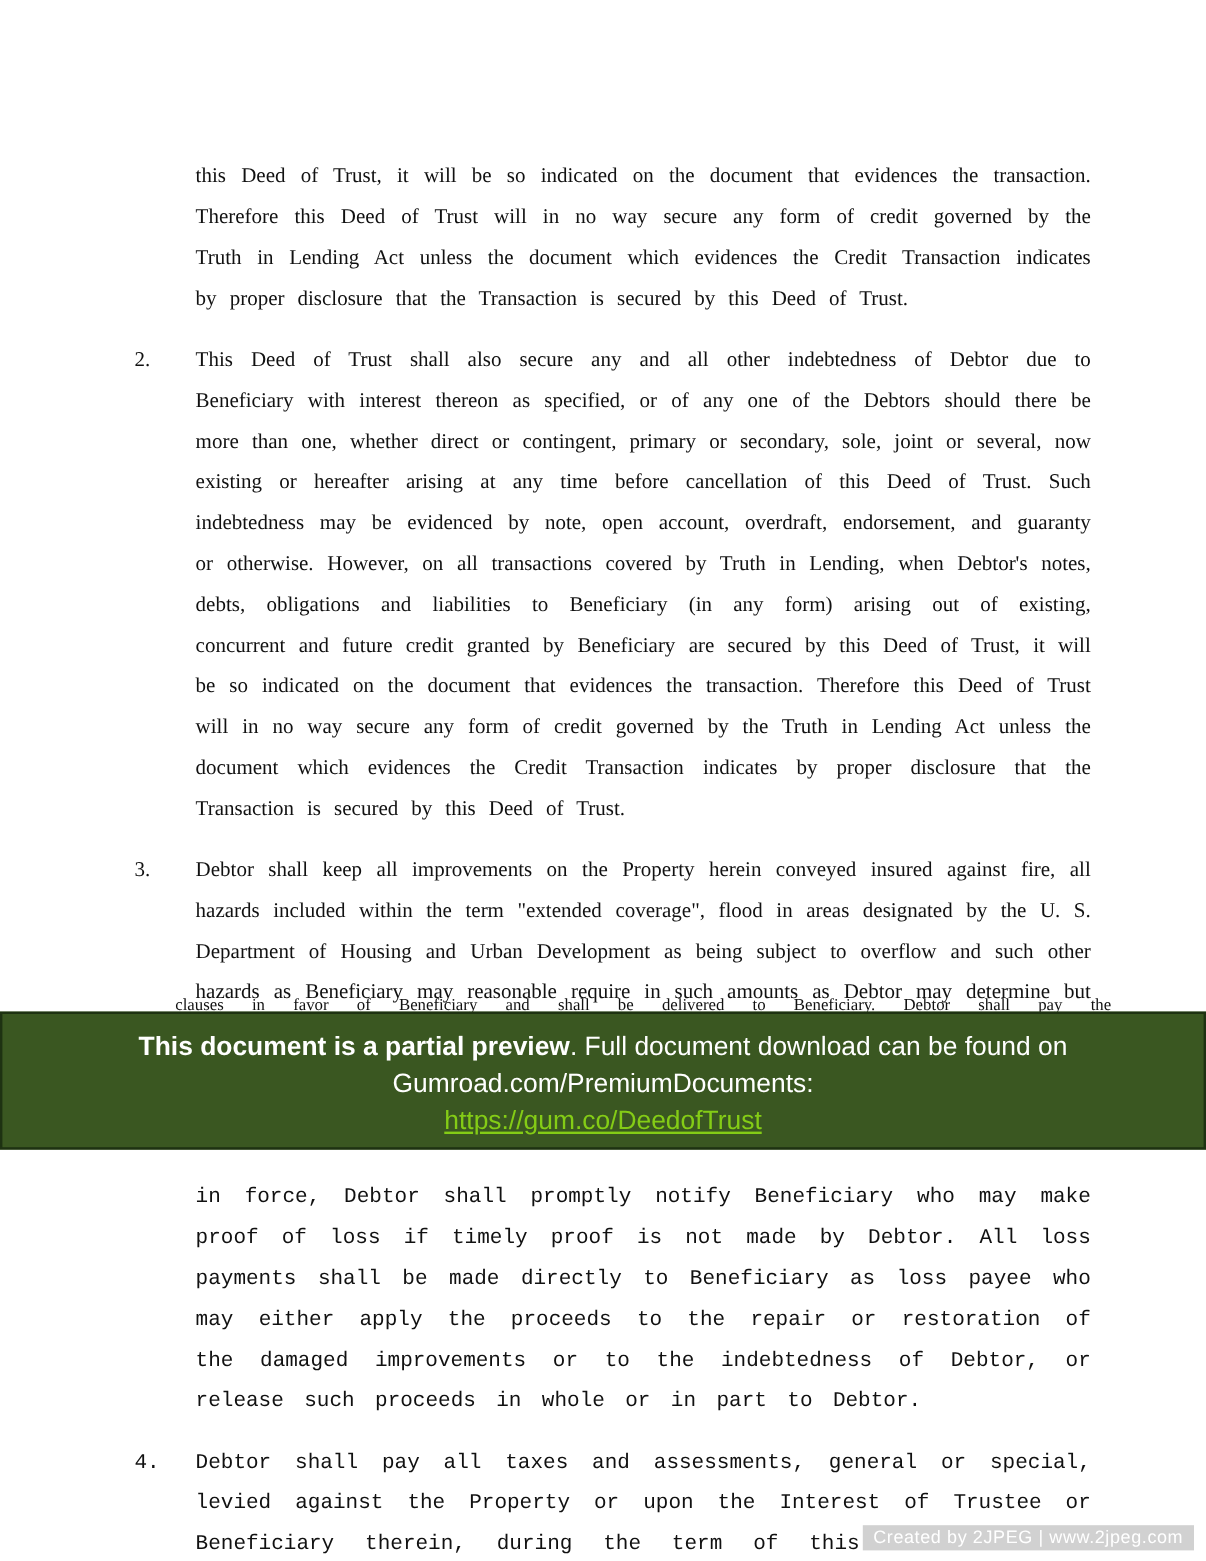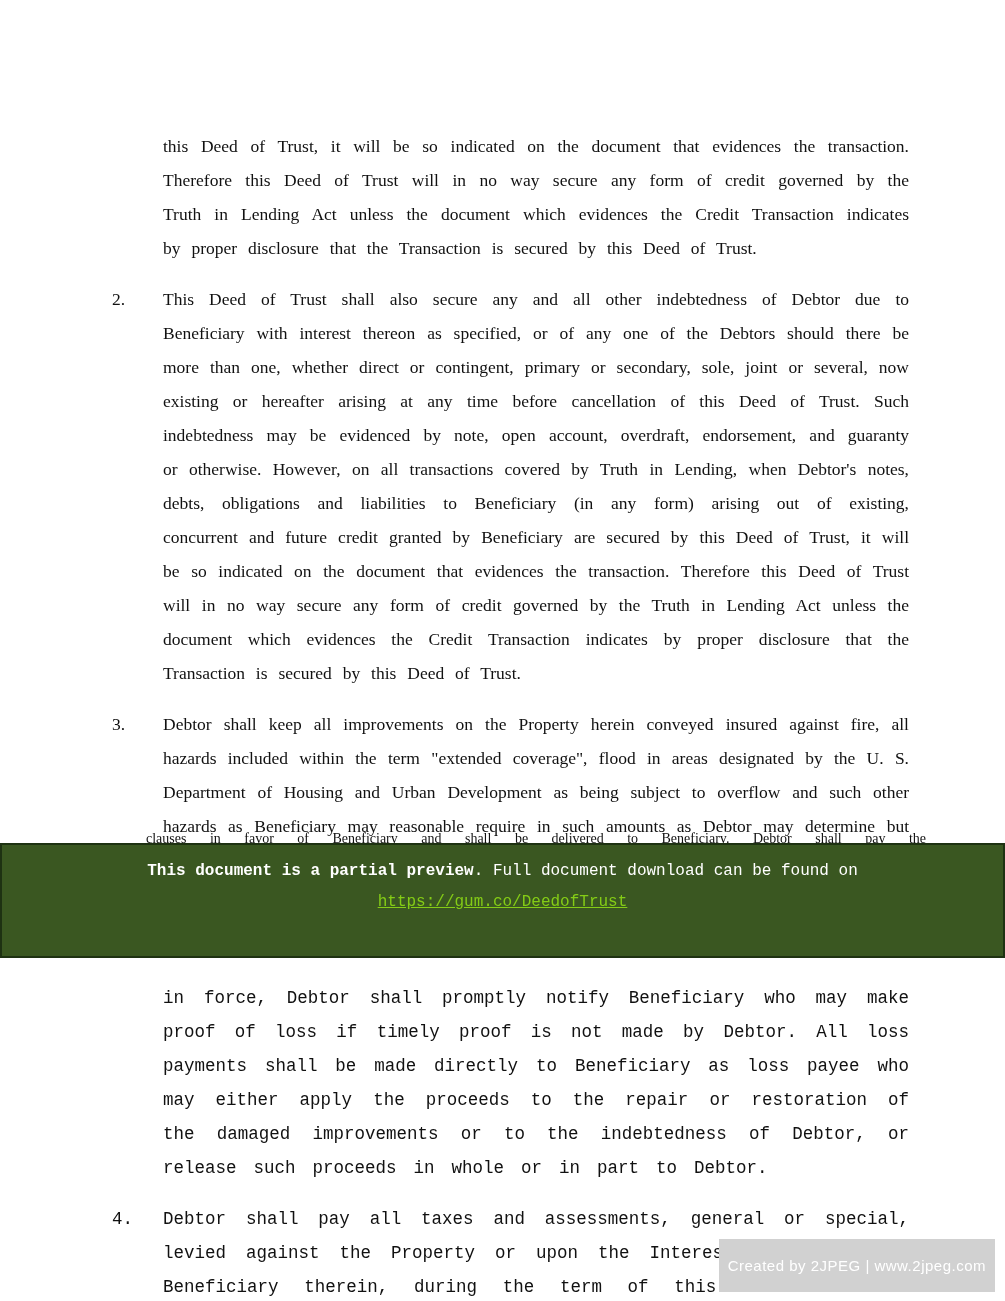--- a/index.html
+++ b/index.html
@@ -72,42 +72,41 @@
     box-sizing: border-box;
     background: #3a5721;
     border: 2px solid #1e3212;
     z-index: 5;
     text-align: center;
     color: #ffffff;
     font-family: "Liberation Sans", sans-serif;
     padding-top: 11px;
   }
   .banner-line {
-    font-size: 16px;
+    font-size: 22px;
     line-height: 31px;
-    font-family: Liberation Mono, monospace;
   }
   .banner-bold { font-weight: bold; }
   .banner-link {
     color: #84cc16;
     text-decoration: underline;
     cursor: pointer;
   }
 
   
   .watermark {
     position: absolute;
     right: 10px;
     bottom: 9px;
     background: #d1d1d1;
     color: #ffffff;
     font-family: "Liberation Sans", sans-serif;
     font-size: 15px;
     line-height: 21px;
-    padding: 16px 9px;
+    padding: 0 9px;
     letter-spacing: 0.5px;
   }
 </style>
 </head>
 <body>
 
 <div class="page">
 
   <div class="flow-top">
 
@@ -122,20 +121,21 @@
       <span class="item-num">3.</span>
       <p class="item-text justify-last">Debtor shall keep all improvements on the Property herein conveyed insured against fire, all hazards included within the term "extended coverage", flood in areas designated by the U. S. Department of Housing and Urban Development as being subject to overflow and such other hazards as Beneficiary may reasonable require in such amounts as Debtor may determine but for not less than the indebtedness secured by this Deed of Trust. All policies shall be written by reliable insurance companies acceptable to Beneficiary, shall include standard loss payable</p>
     </div>
 
   </div>
 
   <div class="clipped-line">clauses in favor of Beneficiary and shall be delivered to Beneficiary. Debtor shall pay the</div>
 
   <div class="banner">
     <div class="banner-line"><span class="banner-bold">This document is a partial preview</span><span>. Full document download can be found on</span></div>
+    <div class="banner-line">Gumroad.com/PremiumDocuments:</div>
     <div class="banner-line"><a class="banner-link">https://gum.co/DeedofTrust</a></div>
   </div>
 
   <div class="flow-bottom">
 
     <p class="para">in force, Debtor shall promptly notify Beneficiary who may make proof of loss if timely proof is not made by Debtor. All loss payments shall be made directly to Beneficiary as loss payee who may either apply the proceeds to the repair or restoration of the damaged improvements or to the indebtedness of Debtor, or release such proceeds in whole or in part to Debtor.</p>
 
     <div class="item">
       <span class="item-num">4.</span>
       <p class="item-text">Debtor shall pay all taxes and assessments, general or special, levied against the Property or upon the Interest of Trustee or Beneficiary therein, during the term of this Deed of Trust before such</p>

